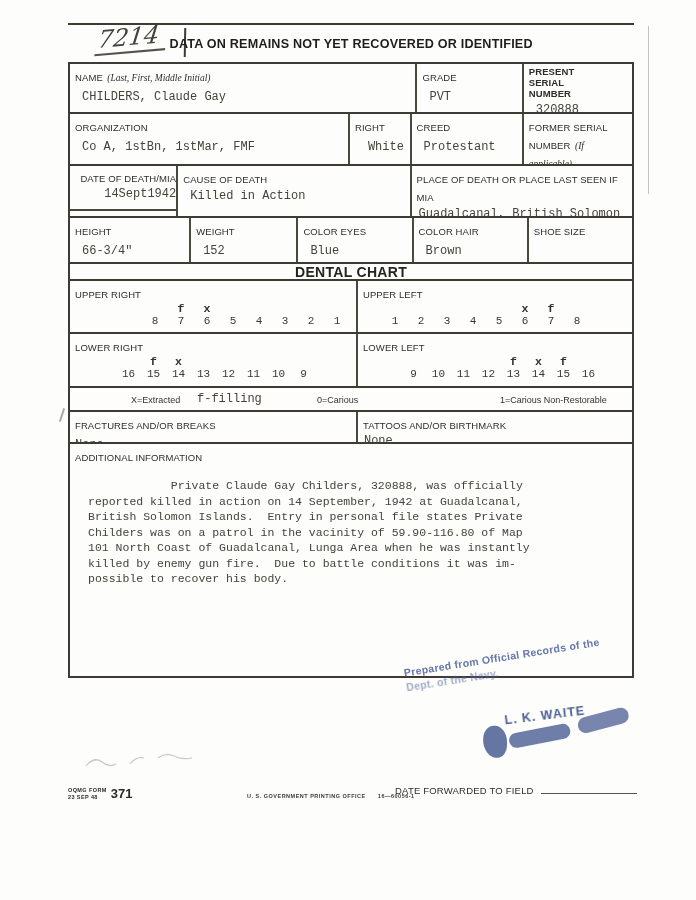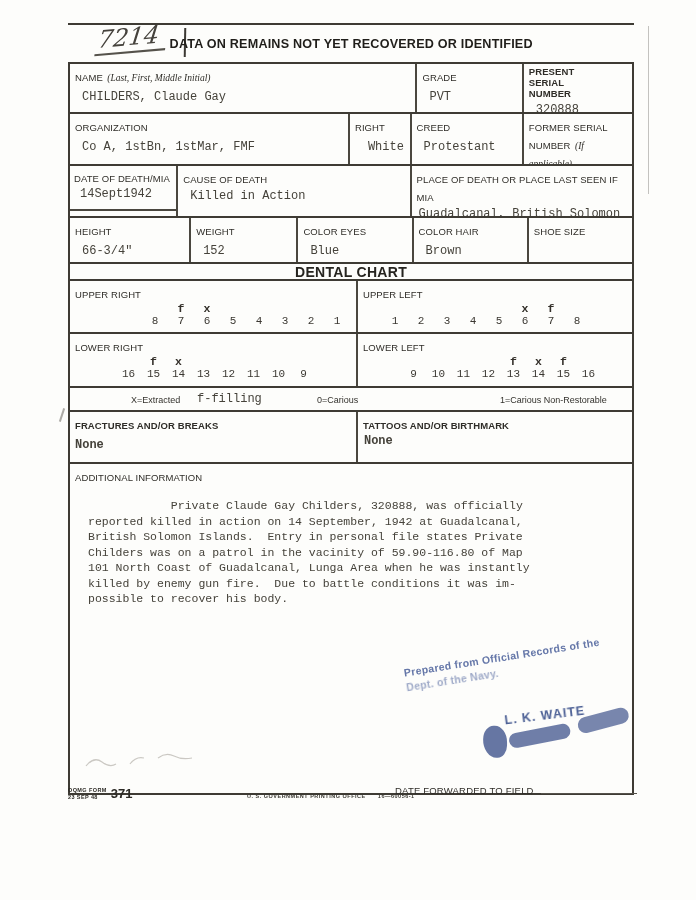--- a/index.html
+++ b/index.html
@@ -19,21 +19,21 @@
   .cell{box-sizing:border-box;border-right:2px solid #4a473f;padding:3px 5px;position:relative;overflow:hidden;}
   .cell:last-child{border-right:none;}
   .lbl{font-size:9.5px;line-height:1.15;color:#2f2d28;letter-spacing:.1px;}
   .note{font-family:"Liberation Serif",serif;font-style:italic;font-size:9.5px;color:#2f2d28;}
   .val{font-family:"Liberation Mono","DejaVu Sans Mono",monospace;font-size:12px;color:#45423a;margin:5px 0 0 7px;white-space:pre-line;}
 
   .r1{height:50px;} .r2{height:52px;} .r3{height:52px;} .r4{height:46px;}
   .dc-head{height:17px;justify-content:center;align-items:center;}
   .dc-title{font-weight:bold;font-size:14px;letter-spacing:.3px;color:#26241f;}
   .rq{height:53px;} .rq2{height:54px;} .rleg{height:24px;position:relative;}
-  .r-ft{height:52px;font-weight:bold;} .r-add{height:329px;border-bottom:none;}
+  .r-ft{height:32px;} .r-add{height:232px;border-bottom:none;}
 
   .datecell .val{margin:1px 0 8px 10px;}
   .fod{border-top:2px solid #4a473f;margin-top:2px;padding-top:2px;}
 
   .teeth{display:flex;margin-top:1px;}
   .tooth{display:flex;flex-direction:column;align-items:center;font-family:"Liberation Mono","DejaVu Sans Mono",monospace;color:#3b3832;}
   .tooth .mark{height:12px;font-size:11.5px;font-weight:bold;line-height:12px;color:#332f29;}
   .tooth .tnum{font-size:11px;line-height:13px;}
   .tw26 .tooth{width:26px;} .tw25 .tooth{width:25px;}
 
@@ -107,21 +107,21 @@
         <div class="val">Protestant</div>
       </div>
       <div class="cell" style="width:109px">
         <span class="lbl">FORMER SERIAL NUMBER</span>
         <span class="note">(If applicable)</span>
         <div class="val"></div>
       </div>
     </div>
 
     <div class="row r3">
-      <div class="cell datecell" style="width:109px;padding:2px 0 3px 0;">
+      <div class="cell datecell" style="width:109px;padding:2px 0 3px 0;text-align:right;">
         <span class="lbl" style="margin-left:4px">DATE OF DEATH/MIA</span>
         <div class="val">14Sept1942</div>
         <div class="fod">
           <span class="lbl" style="margin-left:4px">DATE OF FOD</span>
           <span class="val"></span>
         </div>
       </div>
       <div class="cell" style="width:235px">
         <span class="lbl">CAUSE OF DEATH</span>
         <div class="val" style="margin-top:2px">Killed in Action</div>

